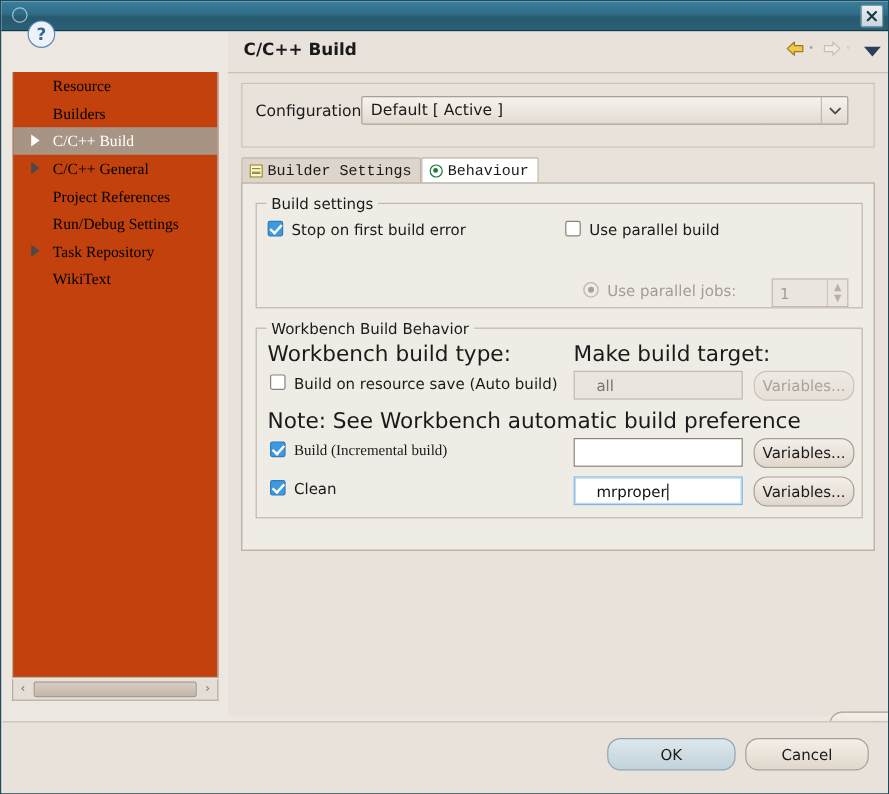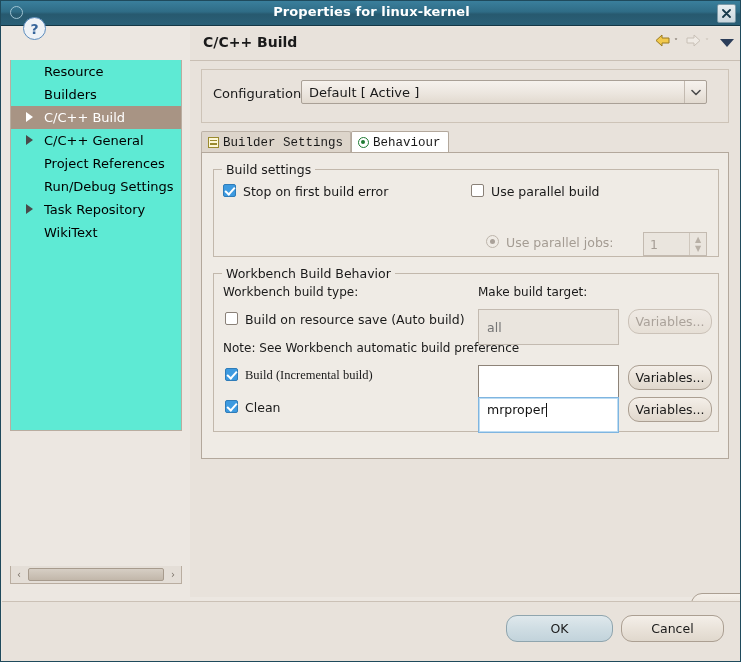--- a/index.html
+++ b/index.html
@@ -68,26 +68,27 @@
     background: #ffffff;
     border: 1px solid #b5a898;
     color: #8f8b86;
     font-size: 12.5px;
     padding: 3px 5px;
     font-family: "DejaVu Sans", sans-serif;
     outline: none;
   }
   #tree {
     position: absolute; left: 5px; top: 30px;
-    width: 172px; height: 371px;
-    background: #5eead4;
+    width: 172px; height: 505px;
+    background: #c2410c;
     border: 1px solid #b9ada0;
     border-top: none;
     box-sizing: border-box;
     overflow: hidden;
+    font-family: Liberation Serif, serif;
   }
   .tree-item {
     position: relative;
     height: 23px;
     line-height: 23px;
     font-size: 13px;
     color: #000000;
     padding-left: 33px;
     white-space: nowrap;
   }
@@ -310,34 +311,34 @@
     content: "";
     position: absolute; left: 3px; top: 3px;
     width: 5px; height: 5px;
     border-radius: 50%;
     background: #a9a199;
   }
 
   .ctl-row { position: absolute; display: flex; align-items: flex-start; }
   .ctl-label { font-size: 12.5px; color: #1a1a1a; margin-left: 7px; }
   .ctl-label.disabled { color: #a49c93; }
-  .plain-label { position: absolute; font-size: 12px; color: #1a1a1a; }
+  .plain-label { position: absolute; font-size: 18px; color: #1a1a1a; }
 
   
   .tinput {
     position: absolute;
     box-sizing: border-box;
     background: #ffffff;
     border: 1px solid #8d8378;
     font-size: 12.5px;
     color: #111111;
-    padding: 2px 8px;
+    padding: 2px 18px;
     font-family: "DejaVu Sans", sans-serif;
     outline: none;
-    height: 36px;
+    height: 24px;
     line-height: 19px;
   }
   .tinput.disabled {
     background: #eae5de;
     border-color: #c3bab0;
     color: #aaa199;
   }
   .tinput.focused {
     border: 1px solid #7fb5e0;
     box-shadow: 0 0 0 1px #bcdcf3 inset;
@@ -416,21 +417,20 @@
   #ok-btn { position: absolute; left: 505px; top: 614px; width: 107px; height: 27px; }
   #cancel-btn { position: absolute; left: 620px; top: 614px; width: 103px; height: 27px; }
 </style>
 </head>
 <body>
 
 <div id="window">
 
   <div id="titlebar">
     <div class="win-menu-icon"></div>
-    <div class="title">Properties for linux-kernel</div>
     <div class="win-close">
       <svg width="9" height="9" viewBox="0 0 9 9" aria-hidden="true">
         <path d="M1 1 L8 8 M8 1 L1 8" stroke="#17394a" stroke-width="1.8" stroke-linecap="round"></path>
       </svg>
     </div>
   </div>
 
   <div id="left-pane">
 
     <div id="tree">

